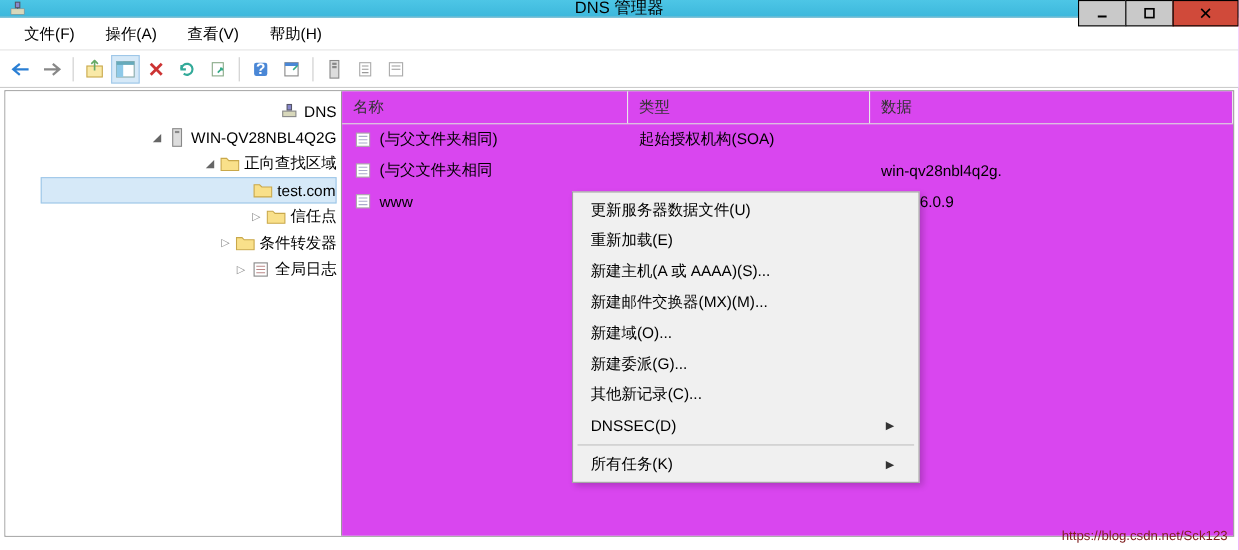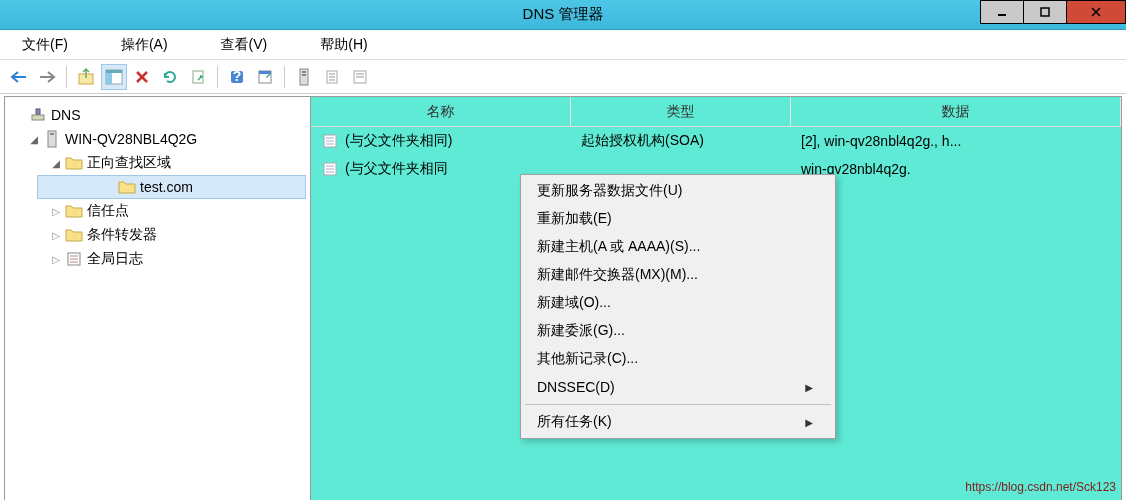--- a/index.html
+++ b/index.html
@@ -1,38 +1,38 @@
 <!DOCTYPE html>
 <html><head>
 <meta charset="utf-8">
 <style>
 * { box-sizing: border-box; margin: 0; padding: 0; font-family: "Microsoft YaHei", "Segoe UI", sans-serif; font-size: 14px; }
 body { background: #fff; width: 1126px; height: 500px; overflow: hidden; position: relative; }
 
-.titlebar { height: 30px; background: linear-gradient(#4dc6e6, #3db8dc); display: flex; align-items: center; position: relative; border-bottom: 1px solid #2a9cc0; justify-content: flex-end; }
+.titlebar { height: 16px; background: linear-gradient(#4dc6e6, #3db8dc); display: flex; align-items: center; position: relative; border-bottom: 1px solid #2a9cc0; }
 .titlebar .icon-slot { width: 24px; display:flex; align-items:center; justify-content:center; margin-left:4px;}
 .titlebar .title { position:absolute; left:50%; transform:translateX(-50%); color:#000; font-size:15px; }
 .titlebar .win-controls { position:absolute; right:0; top:0; display:flex; }
 .titlebar .win-btn { width:44px; height:24px; border:1px solid #000; background:#c9c9c9; display:flex; align-items:center; justify-content:center; margin-left:-1px;}
 .titlebar .win-btn.close { background:#d04a3a; width:60px;}
 .titlebar .win-btn svg { width:12px; height:12px; }
 
-.menubar { height: 30px; background: #fff; border-bottom: 1px solid #ddd; display:flex; align-items:center; padding: 0 8px; gap: 25px; }
+.menubar { height: 30px; background: #fff; border-bottom: 1px solid #ddd; display:flex; align-items:center; padding: 0 8px; }
 .menubar .menu-item { padding: 4px 14px; color:#000; cursor:default; }
 
 .toolbar { height: 34px; background: #fff; border-bottom: 1px solid #ccc; display:flex; align-items:center; padding: 0 6px; gap:2px;}
 .toolbar .tb-btn { width:26px; height:26px; display:flex; align-items:center; justify-content:center; border:1px solid transparent; }
 .toolbar .sep { width:1px; height:22px; background:#ccc; margin:0 4px; }
 .toolbar .tb-btn.selected { border:1px solid #9ec7e8; background:#d6e9f8; }
 
 .content { display:flex; height: calc(500px - 30px - 30px - 34px); border-top:1px solid #999; margin:2px 4px 0 4px; border:1px solid #999; }
 .tree-pane { width: 306px; border-right:1px solid #999; padding: 6px 4px; background:#fff; overflow:auto;}
-.list-pane { flex:1; background:#5eead4; position:relative;text-align:center; }
-
-.tree-node { display:flex; align-items:center; height:24px; padding-left:4px; white-space:nowrap; }
+.list-pane { flex:1; background:#d946ef; position:relative; }
+
+.tree-node { display:flex; align-items:center; height:24px; padding-left:4px; white-space:nowrap;justify-content:flex-end; }
 .tree-node .expander { width:14px; height:14px; display:inline-flex; align-items:center; justify-content:center; margin-right:2px; color:#666; font-size:10px;}
 .tree-node .icon { width:18px; height:18px; margin-right:4px; display:inline-flex; align-items:center; justify-content:center;}
 .tree-node.selected { background:#d6e9f8; border:1px solid #9ec7e8; }
 .indent-1 { padding-left: 18px; }
 .indent-2 { padding-left: 40px; }
 .indent-3 { padding-left: 64px; margin-left: 28px; }
 
 .list-header { display:flex; height:30px; border-bottom:1px solid #ddd; }
 .list-header .col { padding:6px 10px; border-right:1px solid #e8e8e8; color:#333; }
 .col-name { width: 260px; }
@@ -262,23 +262,20 @@
               <line x1="4" y1="5" x2="12" y2="5" stroke="#aac"></line>
               <line x1="4" y1="8" x2="12" y2="8" stroke="#aac"></line>
               <line x1="4" y1="11" x2="12" y2="11" stroke="#aac"></line>
             </svg>
           </span>
           <span>(与父文件夹相同)</span>
         </div>
       <div class="cell col-type">
           <span>起始授权机构(SOA)</span>
         </div>
-      <div class="cell col-data">
-          <span>[2], win-qv28nbl4q2g., h...</span>
-        </div>
     </div>
     <div class="list-row">
       <div class="cell col-name">
           <span class="icon">
             <svg width="16" height="16" viewBox="0 0 16 16">
               <rect x="2" y="2" width="12" height="12" fill="#fff" stroke="#aaa"></rect>
               <line x1="4" y1="5" x2="12" y2="5" stroke="#aac"></line>
               <line x1="4" y1="8" x2="12" y2="8" stroke="#aac"></line>
               <line x1="4" y1="11" x2="12" y2="11" stroke="#aac"></line>
             </svg>
@@ -286,20 +283,31 @@
           <span>(与父文件夹相同</span>
         </div>
       <div class="cell col-type">
           <span></span>
         </div>
       <div class="cell col-data">
           <span>win-qv28nbl4q2g.</span>
         </div>
     </div>
     <div class="list-row">
+      <div class="cell col-name">
+          <span class="icon">
+            <svg width="16" height="16" viewBox="0 0 16 16">
+              <rect x="2" y="2" width="12" height="12" fill="#fff" stroke="#aaa"></rect>
+              <line x1="4" y1="5" x2="12" y2="5" stroke="#aac"></line>
+              <line x1="4" y1="8" x2="12" y2="8" stroke="#aac"></line>
+              <line x1="4" y1="11" x2="12" y2="11" stroke="#aac"></line>
+            </svg>
+          </span>
+          <span>www</span>
+        </div>
       <div class="cell col-type">
           <span></span>
         </div>
       <div class="cell col-data">
           <span>172.16.0.9</span>
         </div>
     </div>
   </div>
 </div>
 

